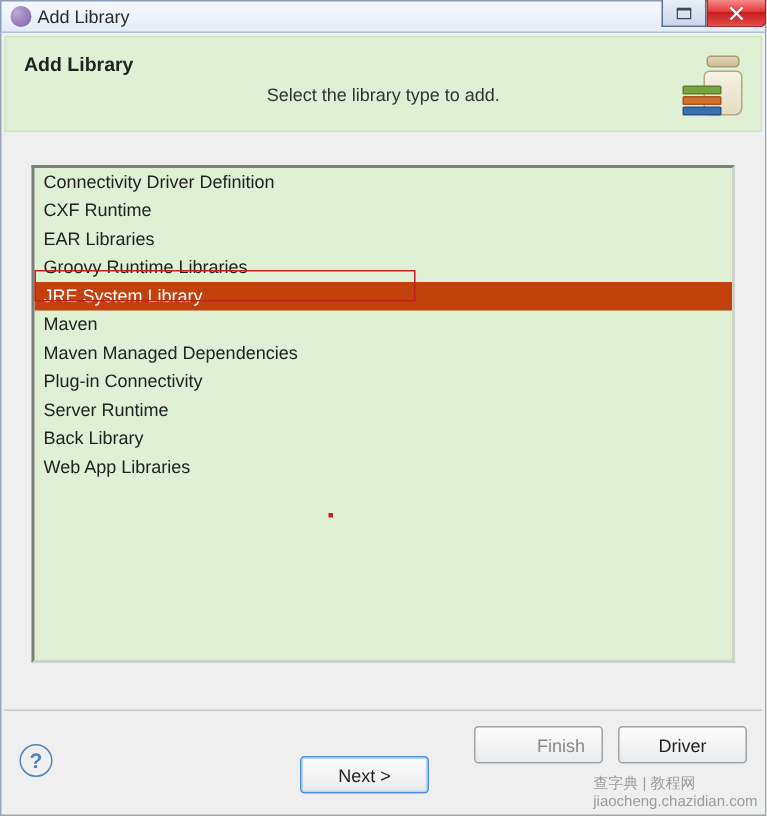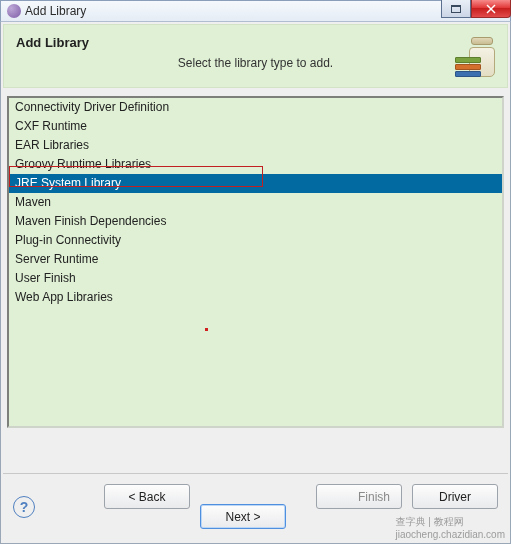--- a/index.html
+++ b/index.html
@@ -92,41 +92,41 @@
   .books {
     position: absolute; left: 0; bottom: 0;
   }
   .book { width: 26px; height: 6px; border-radius: 1px; margin-top: 1px; }
   .book.b1 { background: #7aa23e; border: 1px solid #5e7f2e; }
   .book.b2 { background: #d4702d; border: 1px solid #a3551f; }
   .book.b3 { background: #3a6fb0; border: 1px solid #2c5486; }
 
   .content-area {
     flex: 1;
-    margin: 6px;
+    margin: 20px;
     position: relative;
   }
   .listbox {
     width: 100%;
     height: 332px;
     background: #dff0d4;
     border: 2px inset #cfd4cb;
     overflow: auto;
     position: relative;
   }
   .list-item {
     padding: 1px 6px;
     font-size: 12px;
     color: #222;
     line-height: 17px;
     cursor: default;
     white-space: nowrap;
   }
   .list-item.selected {
-    background: #0369a1;
+    background: #c2410c;
     color: #fff;
   }
   .highlight-outline {
     position: absolute;
     border: 1px solid #c22020;
     pointer-events: none;
   }
   .red-dot {
     position: absolute;
     width: 3px; height: 3px;
@@ -228,38 +228,37 @@
   </div>
 
   <div class="content-area">
     <div class="listbox" id="listbox">
         <div class="list-item">Connectivity Driver Definition</div>
         <div class="list-item">CXF Runtime</div>
         <div class="list-item">EAR Libraries</div>
         <div class="list-item">Groovy Runtime Libraries</div>
         <div class="list-item selected">JRE System Library</div>
         <div class="list-item">Maven</div>
-        <div class="list-item">Maven Finish Dependencies</div>
+        <div class="list-item">Maven Managed Dependencies</div>
         <div class="list-item">Plug-in Connectivity</div>
         <div class="list-item">Server Runtime</div>
-        <div class="list-item">User Finish</div>
+        <div class="list-item">Back Library</div>
         <div class="list-item">Web App Libraries</div>
       </div>
     <div class="highlight-outline" id="hl" style="left: 2px; top: 70px; width: 254px; height: 21px;"></div>
     <div class="red-dot" style="left:198px; top:232px;"></div>
   </div>
 
   <div class="separator"></div>
 
   <div class="button-row">
     <div class="help-icon">
       <span>?</span>
     </div>
     <div class="buttons-right">
-      <div class="btn">&lt; Back</div>
       <div class="btn default">Next &gt;</div>
       <div style="width:10px"></div>
       <div class="btn disabled">Finish</div>
       <div class="btn">Driver</div>
     </div>
   </div>
 
 </div>
 
 <div class="watermark">查字典 | 教程网<br>jiaocheng.chazidian.com</div>

